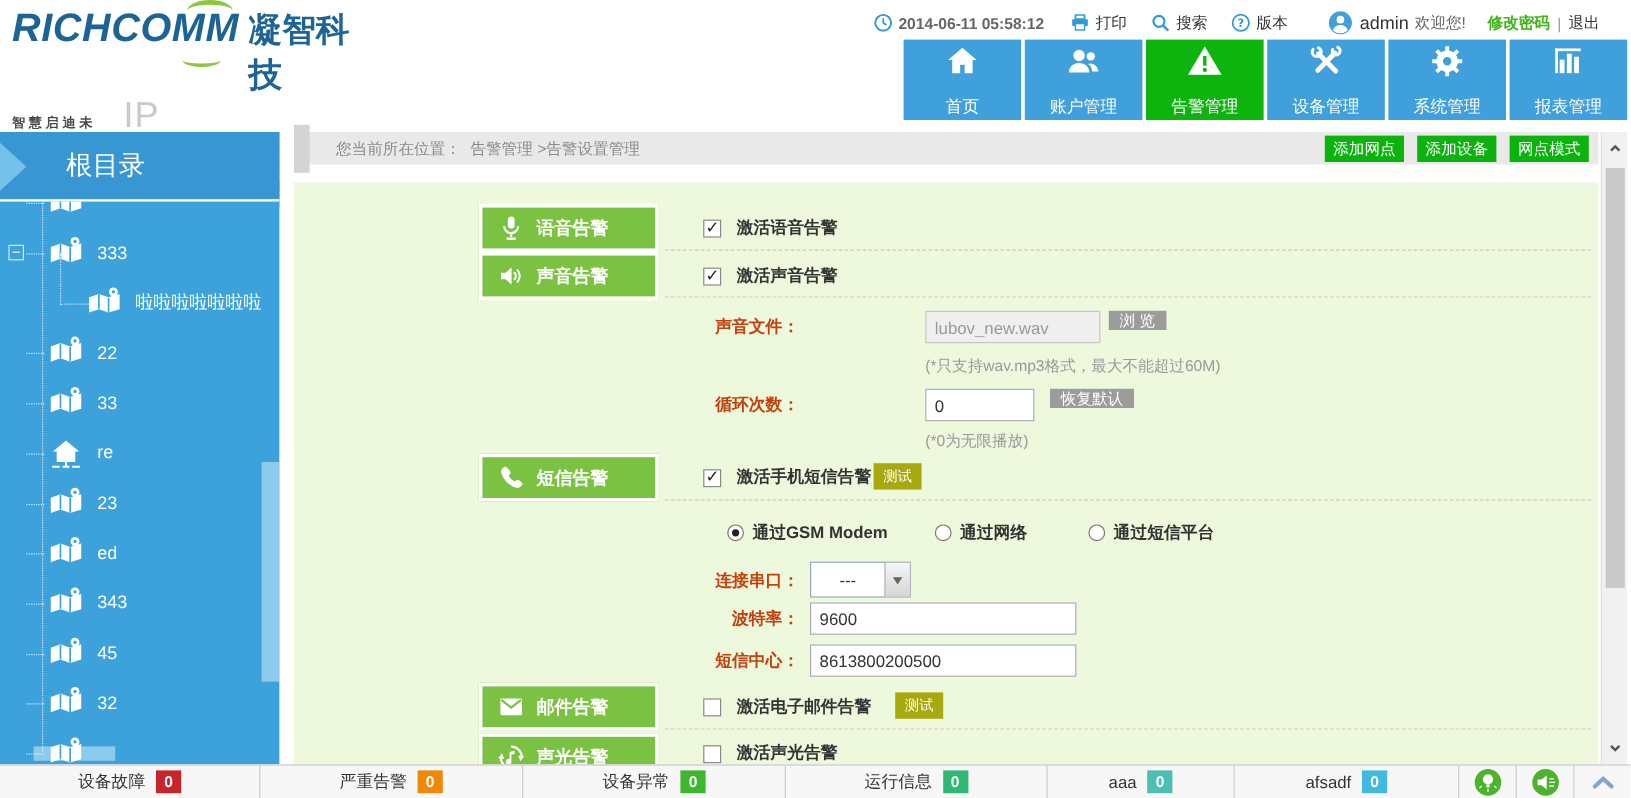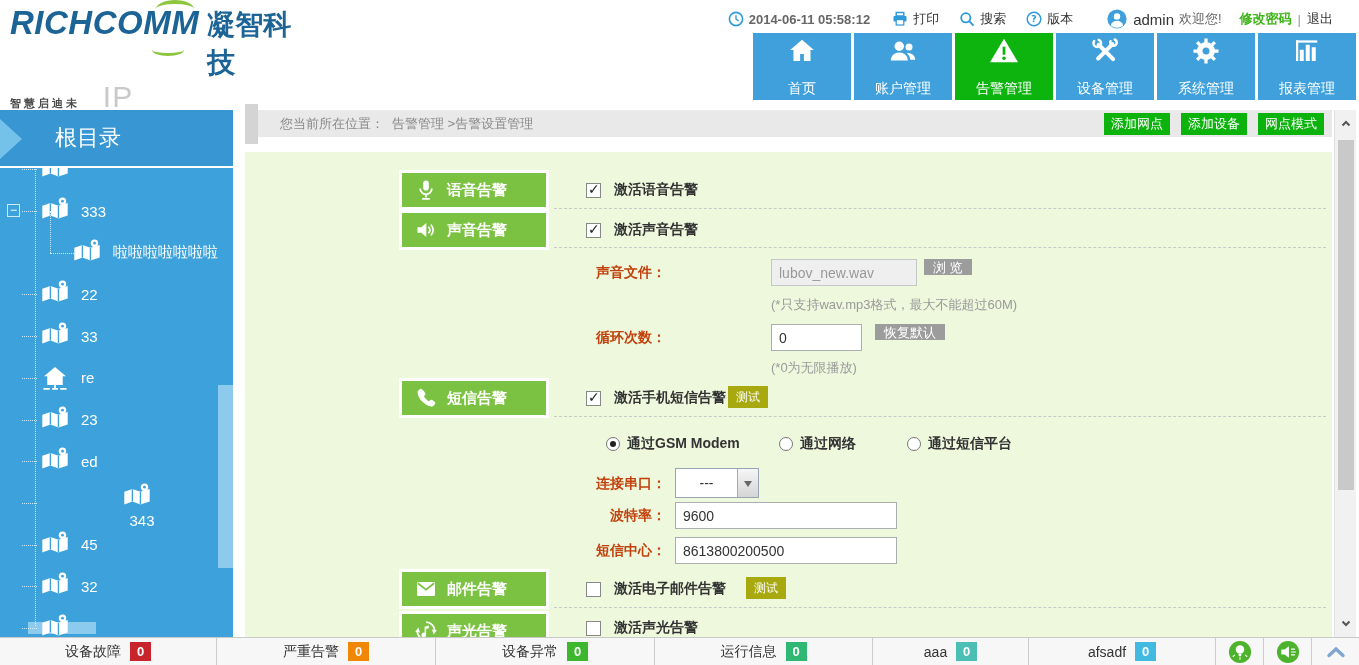--- a/index.html
+++ b/index.html
@@ -333,21 +333,21 @@
             <svg viewBox="0 0 26 26">
               <path fill="#fff" d="M2 8.5 9 6l7 2.5 8-2.5v11L16 19.5 9 17l-7 2.5z"></path>
               <path d="M9 6.2v10.6M16 8.7v10.6" stroke="#3da2db" stroke-width="1.2" fill="none"></path>
               <circle cx="19.5" cy="4.5" r="3.2" fill="#fff"></circle>
               <circle cx="19.5" cy="4.5" r="1.2" fill="#3da2db"></circle>
               <path fill="#fff" d="M19.5 11.6 17.7 7.3h3.6z"></path>
             </svg>
           </span>
           <span class="tree-label">ed</span>
         </div>
-        <div class="tree-row" style="top: 311.9px; flex-direction: column;">
+        <div class="tree-row" style="top: 311.9px;">
           <span class="tree-icon">
             <svg viewBox="0 0 26 26">
               <path fill="#fff" d="M2 8.5 9 6l7 2.5 8-2.5v11L16 19.5 9 17l-7 2.5z"></path>
               <path d="M9 6.2v10.6M16 8.7v10.6" stroke="#3da2db" stroke-width="1.2" fill="none"></path>
               <circle cx="19.5" cy="4.5" r="3.2" fill="#fff"></circle>
               <circle cx="19.5" cy="4.5" r="1.2" fill="#3da2db"></circle>
               <path fill="#fff" d="M19.5 11.6 17.7 7.3h3.6z"></path>
             </svg>
           </span>
           <span class="tree-label">343</span>

